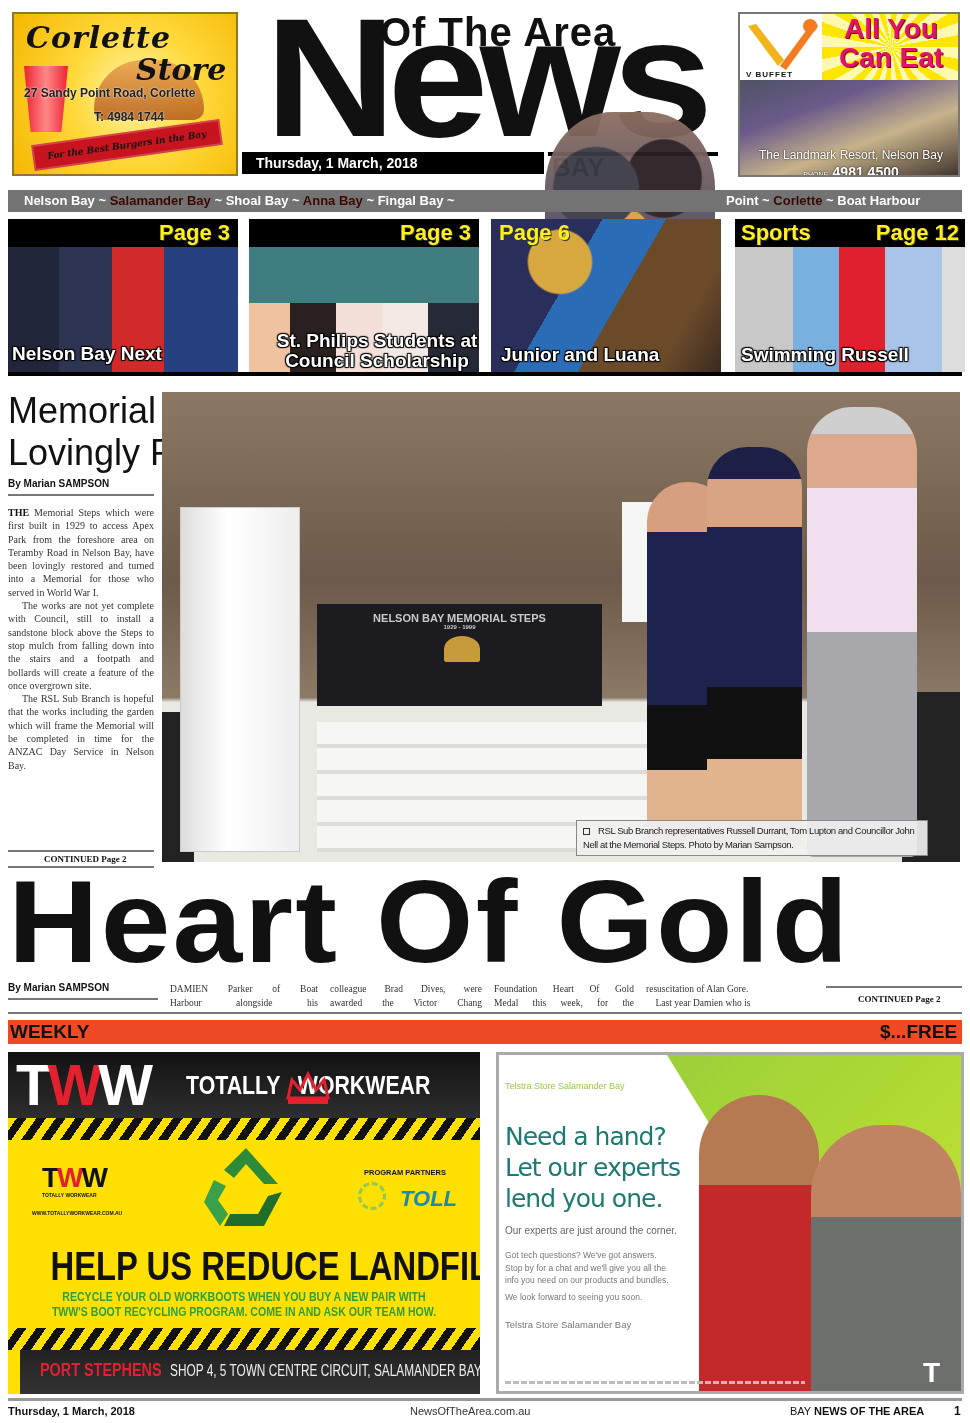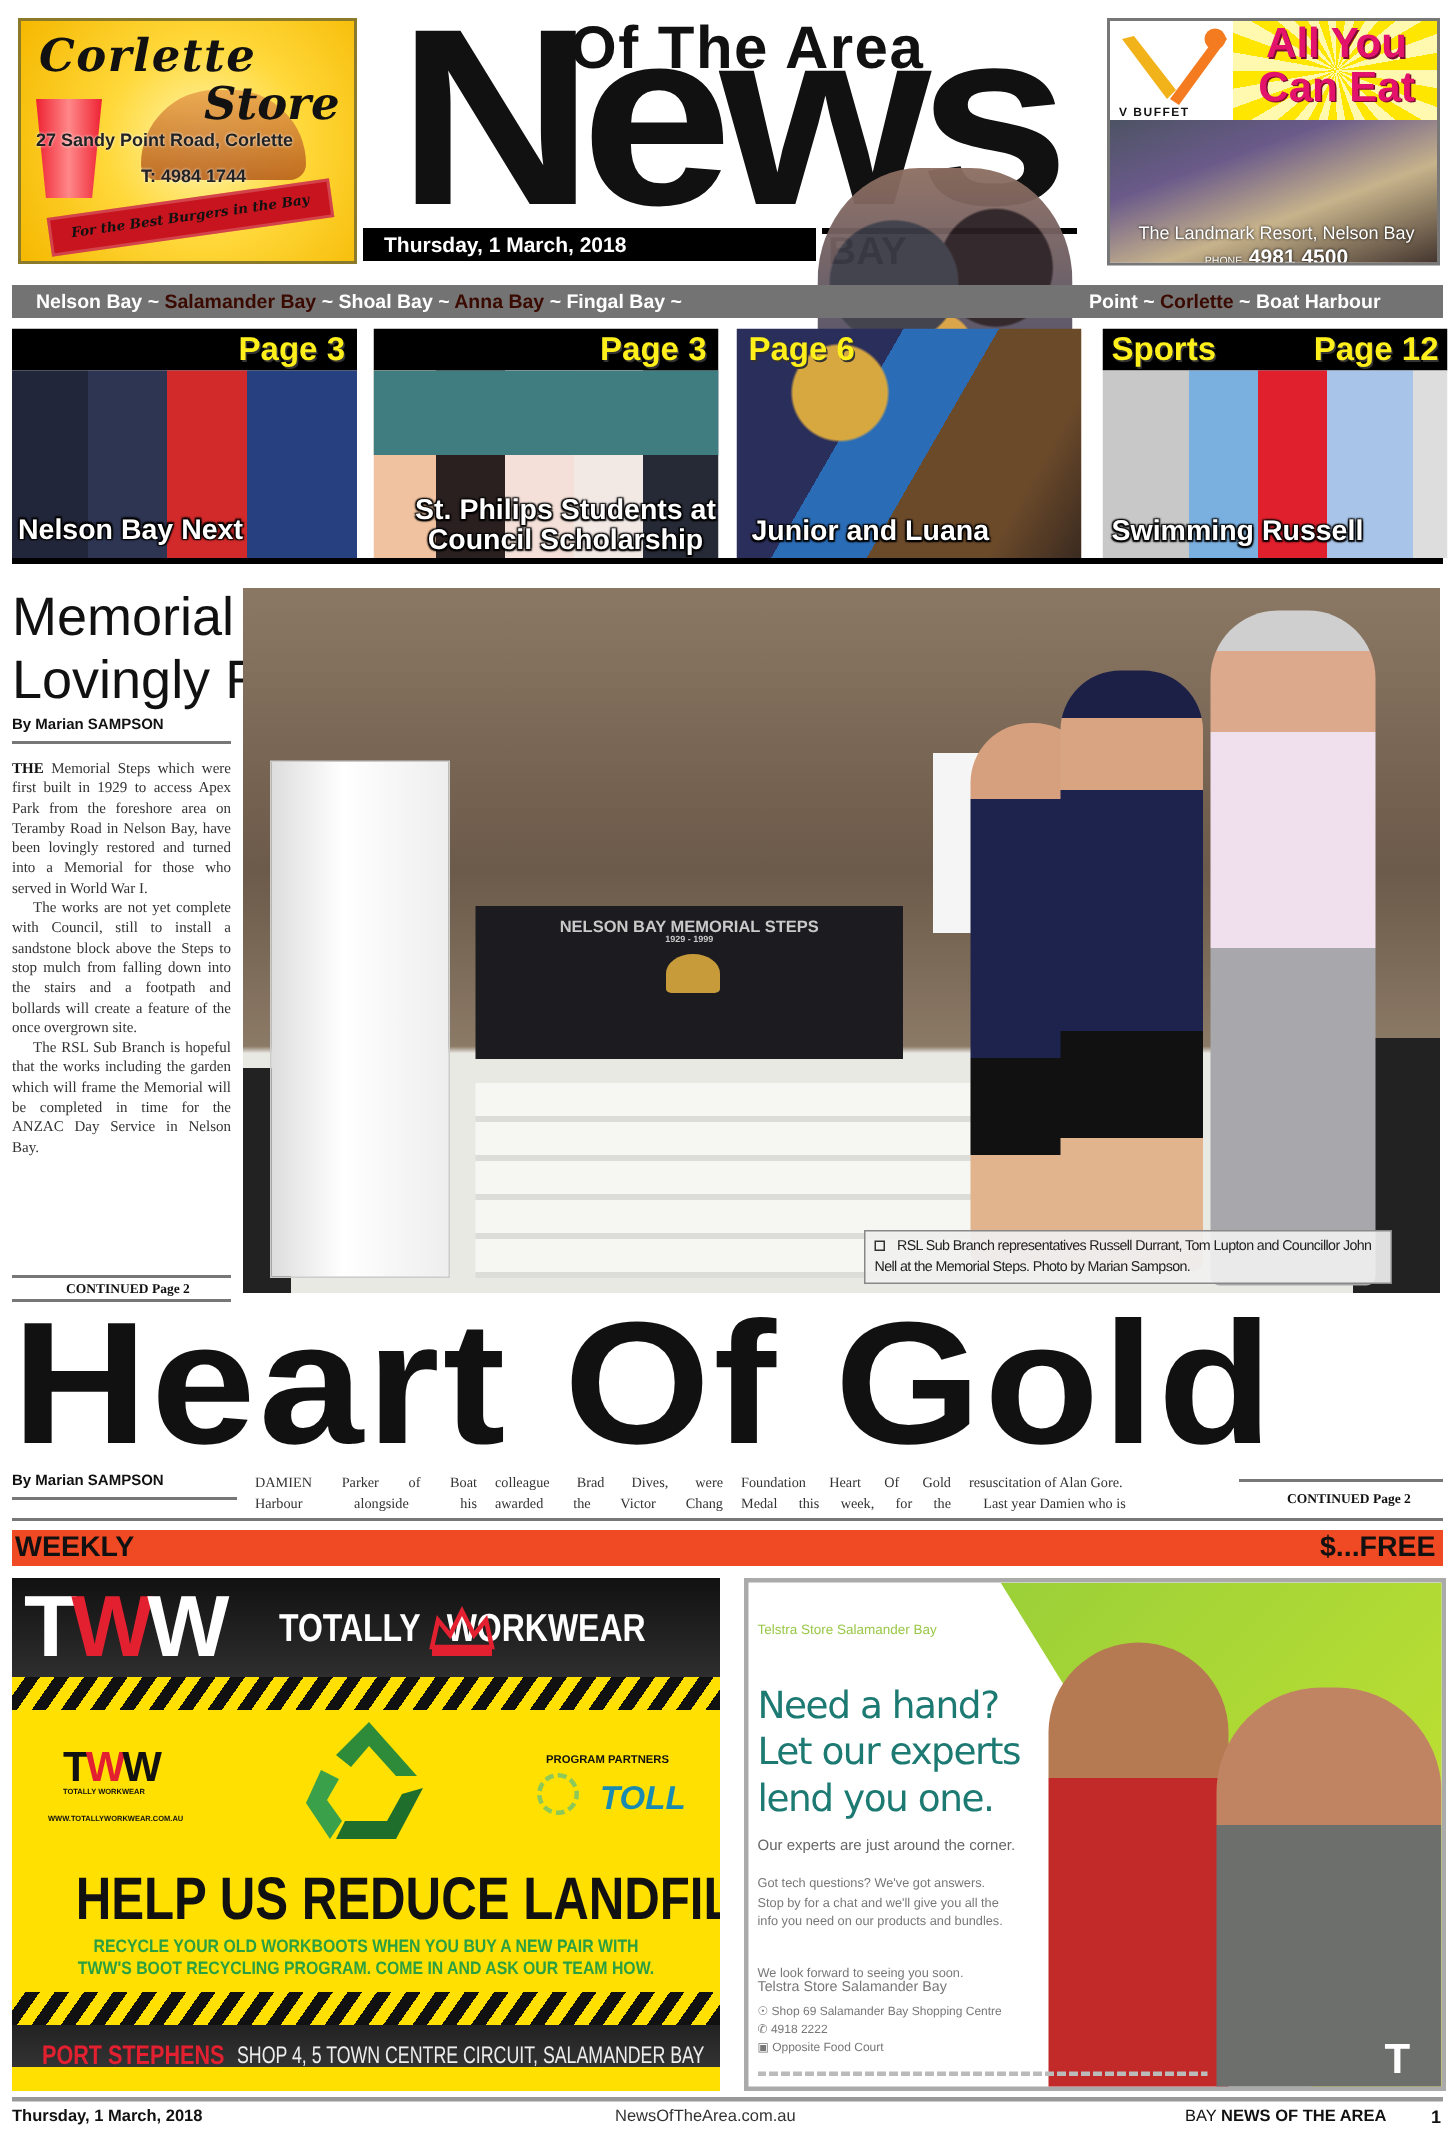--- a/index.html
+++ b/index.html
@@ -105,21 +105,21 @@
 #ad-tww .minilogo{left:34px;top:110px;font:bold 28px "Liberation Sans",sans-serif;letter-spacing:-2px}
 #ad-tww .minilogo .r{color:#e32030}
 #ad-tww .minisub{left:34px;top:140px;font:bold 5px "Liberation Sans",sans-serif}
 #ad-tww .url{left:24px;top:158px;font:bold 5px "Liberation Sans",sans-serif}
 #ad-tww .recycle{left:186px;top:92px;width:104px;height:86px}
 #ad-tww .partners{left:356px;top:116px;font:bold 7.5px "Liberation Sans",sans-serif}
 #ad-tww .toll{left:392px;top:134px;font:italic bold 22px "Liberation Sans",sans-serif;color:#1b8ab0}
 #ad-tww .rec2{left:350px;top:130px;width:28px;height:28px;border:3px solid #8cc85a;border-radius:50%;border-style:dashed}
 #ad-tww .help{left:0;top:192px;width:100%;text-align:center;font:bold 40px "Liberation Sans",sans-serif;color:#111;transform:scaleX(.82);white-space:nowrap}
 #ad-tww .rec-text{left:0;top:238px;width:100%;text-align:center;font:bold 12px/15px "Liberation Sans",sans-serif;color:#2ca040;transform:scaleX(.88)}
-#ad-tww .bottom{left:0;top:298px;width:100%;height:28px;background:linear-gradient(#222,#333)}
+#ad-tww .bottom{left:12px;top:298px;width:100%;height:44px;background:linear-gradient(#222,#333)}
 #ad-tww .ps{left:20px;top:10px;font:bold 18px "Liberation Sans",sans-serif;color:#e32030;transform:scaleX(.8);transform-origin:left;white-space:nowrap}
 #ad-tww .shop{left:150px;top:12px;font:16px "Liberation Sans",sans-serif;color:#eee;transform:scaleX(.74);transform-origin:left;white-space:nowrap}
 
 
 #ad-telstra{left:496px;top:1052px;width:468px;height:342px;border:3px solid #aaa;background:#fff;overflow:hidden}
 #ad-telstra .green{left:168px;top:0;width:300px;height:340px;background:linear-gradient(135deg,#9bd038 0%,#b7dd33 60%,#e8e238 100%);clip-path:polygon(0 0,100% 0,100% 100%,70% 100%)}
 #ad-telstra .p1{left:200px;top:40px;width:120px;height:300px;background:linear-gradient(#b67a52 0 30%,#c22a2a 30%);border-radius:60px 60px 0 0}
 #ad-telstra .p2{left:312px;top:70px;width:150px;height:270px;background:linear-gradient(#c18462 0 34%,#6d6f6c 34%);border-radius:70px 70px 0 0}
 #ad-telstra .tlogo{left:424px;top:302px;width:28px;height:30px;color:#fff;font:bold 28px "Liberation Sans",sans-serif}
 #ad-telstra .store-top{left:6px;top:26px;font:9px "Liberation Sans",sans-serif;color:#9ac848}
@@ -315,28 +315,23 @@
   <div class="abs head">
     <div>Need a hand?</div>
     <div>Let our experts</div>
     <div>lend you one.</div>
   </div>
   <div class="abs sub">Our experts are just around the corner.</div>
   <div class="abs body">
     <div>Got tech questions? We've got answers.</div>
     <div>Stop by for a chat and we'll give you all the</div>
     <div>info you need on our products and bundles.</div>
-    <div style="margin-top:22px">We look forward to seeing you soon.</div>
+    <div style="margin-top:4px">We look forward to seeing you soon.</div>
   </div>
   <div class="abs store">Telstra Store Salamander Bay</div>
-  <div class="abs det">
-    <div><span>☉ </span><span>Shop 69 Salamander Bay Shopping Centre</span></div>
-    <div><span>✆ </span><span>4918 2222</span></div>
-    <div><span>▣ </span><span>Opposite Food Court</span></div>
-  </div>
   <div class="abs fine"></div>
 </div>
 
 <div id="footer-rule" class="abs"></div>
 <div id="ft-date" class="abs">Thursday, 1 March, 2018</div>
 <div id="ft-url" class="abs">NewsOfTheArea.com.au</div>
 <div id="ft-brand" class="abs"><span>BAY </span><b>NEWS OF THE AREA</b></div>
 <div id="ft-page" class="abs">1</div>
 
 </body></html>

